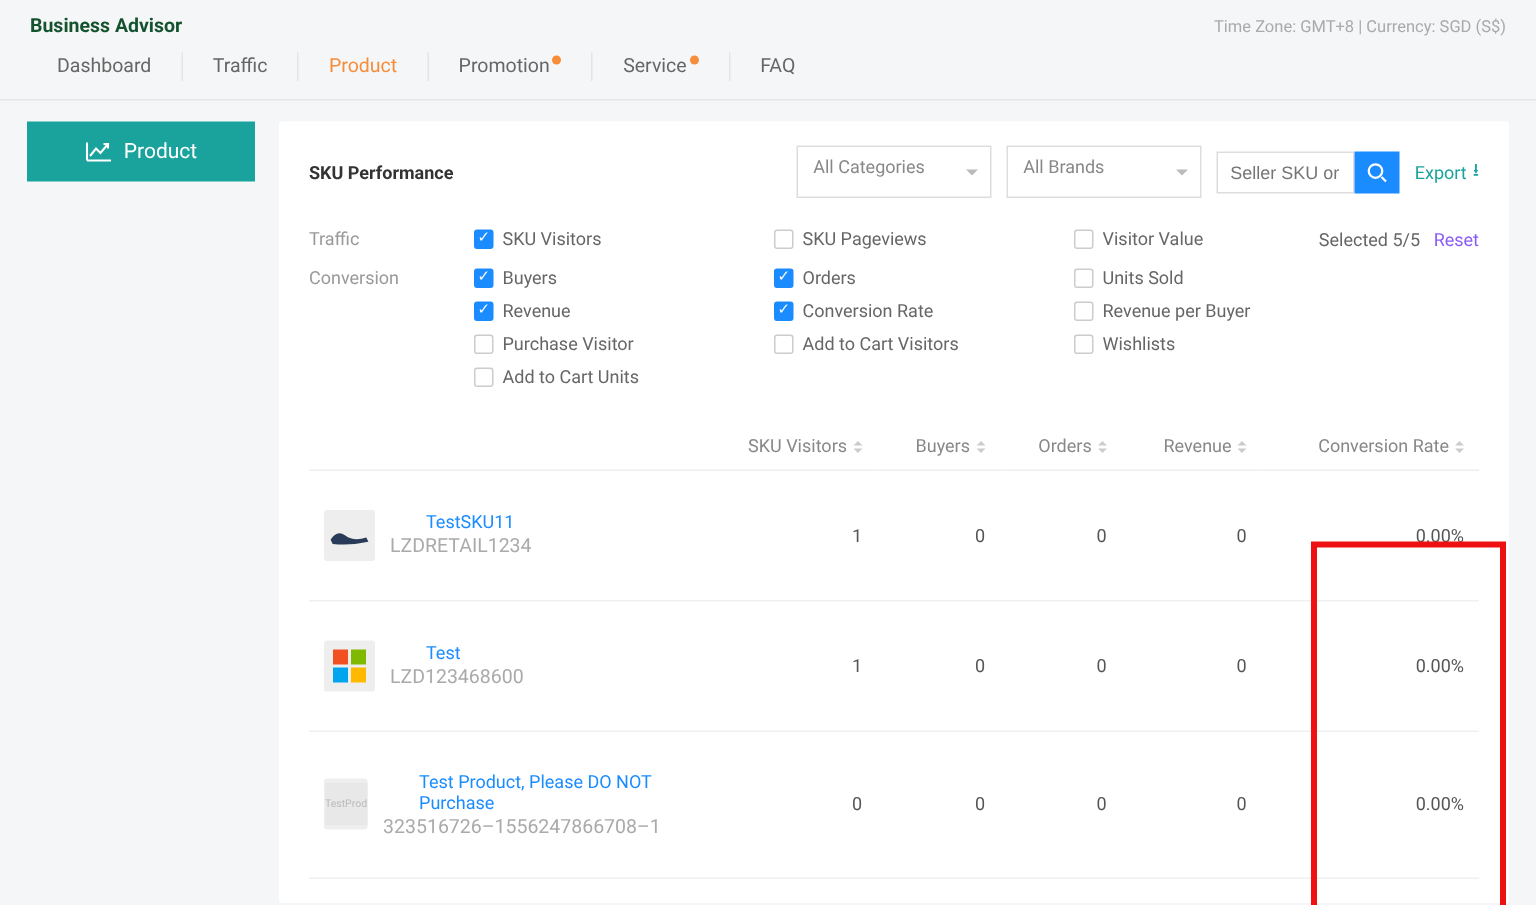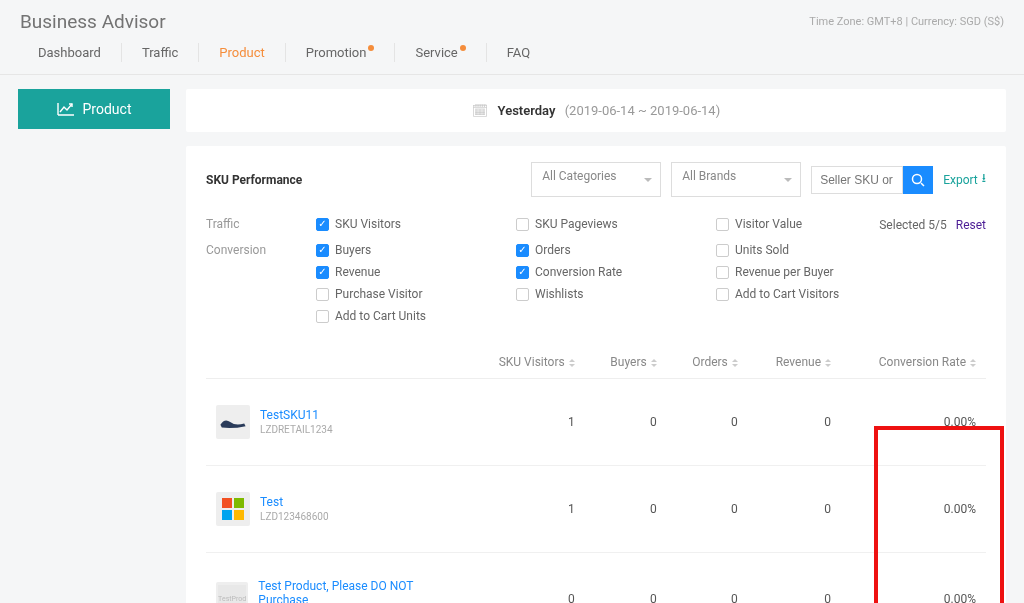--- a/index.html
+++ b/index.html
@@ -1,18 +1,18 @@
 <!DOCTYPE html>
 <html><head>
 <meta charset="utf-8">
 <style>
   * { box-sizing: border-box; margin: 0; padding: 0; }
   body { font-family: -apple-system, BlinkMacSystemFont, "Segoe UI", Roboto, Arial, sans-serif; background: #f5f6f7; color: #333; font-size: 13px; }
   .topbar { display: flex; justify-content: space-between; align-items: center; padding: 10px 20px 6px; }
-  .brand { font-size: 19px; color: #737373; font-weight: 400; }
+  .brand { font-size: 13px; color: #14532d; font-weight: 700; }
   .top-meta { font-size: 11px; color: #aaa; }
   .mainnav { display: flex; gap: 0; padding: 0 18px 8px; border-bottom: 1px solid #e6e6e6; }
   .mainnav .nav-item { padding: 6px 20px; font-size: 13px; color: #666; position: relative; cursor: pointer; }
   .mainnav .nav-item.active { color: #f58d3b; }
   .mainnav .nav-sep { width: 1px; background: #e4e4e4; margin: 4px 0; }
   .dot { display:inline-block; width:6px; height:6px; background:#f58d3b; border-radius:50%; vertical-align: top; margin-left:2px; }
   .layout { display: flex; padding: 14px 18px; gap: 16px; }
   .side { width: 152px; }
   .side .side-head { background: #1aa39c; color: #fff; display:flex; align-items:center; justify-content:center; gap:8px; padding: 12px 0; font-size: 14px; }
   .side .side-item { background:#fff; padding: 11px 14px; font-size: 12px; color:#555; cursor:pointer; }
@@ -34,30 +34,30 @@
   .export { color:#1aa39c; font-size:12px; cursor:pointer; display:flex; align-items:center; gap:4px; }
   .metrics { font-size:12px; }
   .metrics-row { display:flex; padding: 6px 0; }
   .metrics-row .sec-label { width:110px; color:#999; }
   .metrics-row .opts { flex:1; display:grid; grid-template-columns: repeat(3, 180px); gap: 8px 20px; }
   .chk { display:flex; align-items:center; gap:6px; color:#666; cursor:pointer; }
   .chk .box { width:13px; height:13px; border:1px solid #ccc; border-radius:2px; display:flex; align-items:center; justify-content:center; background:#fff; }
   .chk.on .box { background:#1a8cff; border-color:#1a8cff; }
   .chk.on .box:after { content:'✓'; color:#fff; font-size:10px; line-height:1; }
   .sel-count { position:absolute; right:20px; top:72px; font-size:12px; color:#666; }
-  .sel-count .reset { color:#4c1d95; cursor:pointer; margin-left:6px; }
+  .sel-count .reset { color:#8b5cf6; cursor:pointer; margin-left:6px; }
   .tbl { width:100%; margin-top: 18px; border-collapse:collapse; font-size:12px; }
   .tbl th { text-align:right; padding: 8px 10px; color:#888; font-weight:400; border-bottom:1px solid #eee; }
   .tbl th.first { text-align:left; width:260px; }
   .tbl td { text-align:right; padding: 26px 10px; color:#555; border-bottom:1px solid #f0f0f0; }
   .tbl td.first { text-align:left; }
   .prod { display:flex; gap:10px; align-items:center; }
   .thumb { width:34px; height:34px; background:#eee; border-radius:2px; display:flex; align-items:center; justify-content:center; }
-  .prod-name { color:#1a8cff; font-size:12px; cursor:pointer; }
-  .prod-sub { color:#aaa; font-size:10px; margin-top:2px; }
+  .prod-name { color:#1a8cff; font-size:12px; cursor:pointer;margin-left:24px; }
+  .prod-sub { color:#aaa; font-size:13px; margin-top:2px; }
   .sort { display:inline-flex; flex-direction:column; margin-left:4px; vertical-align:middle; cursor:pointer; }
   .sort:before { content:''; border:3px solid transparent; border-bottom-color:#ccc; margin-bottom:2px; }
   .sort:after { content:''; border:3px solid transparent; border-top-color:#ccc; }
   .highlight-box { position:absolute; border:4px solid #e11; pointer-events:none; }
   .cal-icon { display:inline-block; margin-right:6px; color:#bbb; }
   .chart-icon svg { display:block; }
   
   .shoe { width:28px; }
   .ms-icon { display:grid; grid-template-columns:10px 10px; grid-template-rows:10px 10px; gap:2px; }
   .ms-icon span:nth-child(1){background:#f25022;} .ms-icon span:nth-child(2){background:#7fba00;}
@@ -93,25 +93,20 @@
             <path d="M1 13 L1 1 M1 13 L17 13" stroke="#fff" stroke-width="1.4" fill="none"></path>
             <path d="M3 10 L7 5 L10 8 L15 2" stroke="#fff" stroke-width="1.4" fill="none"></path>
             <path d="M12 2 L15 2 L15 5" stroke="#fff" stroke-width="1.4" fill="none"></path>
           </svg>
       </span>
       <span>Product</span>
     </div>
   </div>
 
   <div class="content">
-    <div class="panel datebar">
-      <span class="cal-icon">🗓</span>
-      <span class="lbl">Yesterday</span>
-      <span>(2019-06-14 ~ 2019-06-14)</span>
-    </div>
 
     <div class="panel main-panel">
       <div class="head-row">
         <h2>SKU Performance</h2>
         <div class="controls">
           <div class="select">All Categories</div>
           <div class="select">All Brands</div>
           <div class="search-wrap">
             <input type="text" placeholder="Seller SKU or Name" style="">
             <button class="search-btn">
@@ -177,25 +172,25 @@
               <div class="chk">
                 <span class="box"></span>
                 <span>Revenue per Buyer</span>
               </div>
               <div class="chk">
                 <span class="box"></span>
                 <span>Purchase Visitor</span>
               </div>
               <div class="chk">
                 <span class="box"></span>
+                <span>Add to Cart Visitors</span>
+              </div>
+              <div class="chk">
+                <span class="box"></span>
                 <span>Wishlists</span>
-              </div>
-              <div class="chk">
-                <span class="box"></span>
-                <span>Add to Cart Visitors</span>
               </div>
               <div class="chk">
                 <span class="box"></span>
                 <span>Add to Cart Units</span>
               </div>
             </div>
           </div>
         </div>
 
       <table class="tbl">

